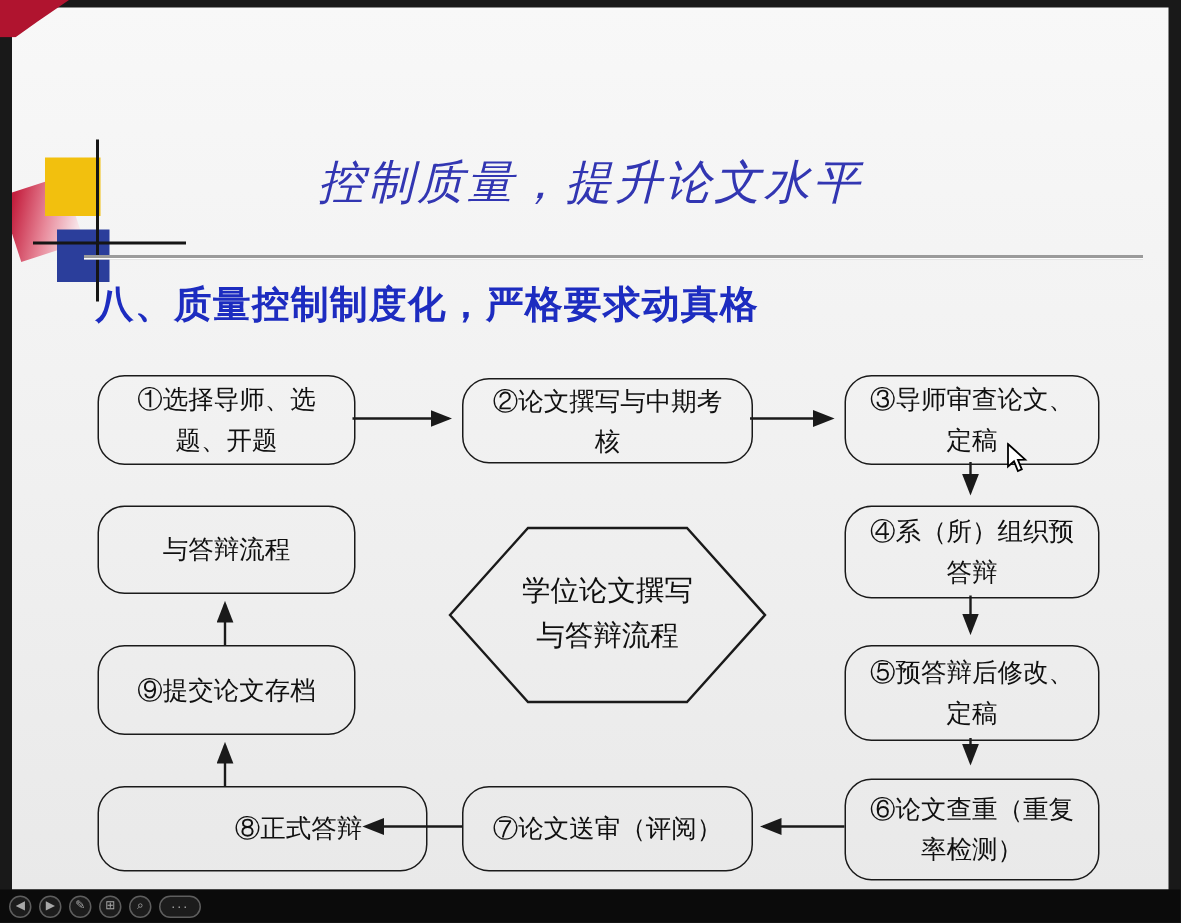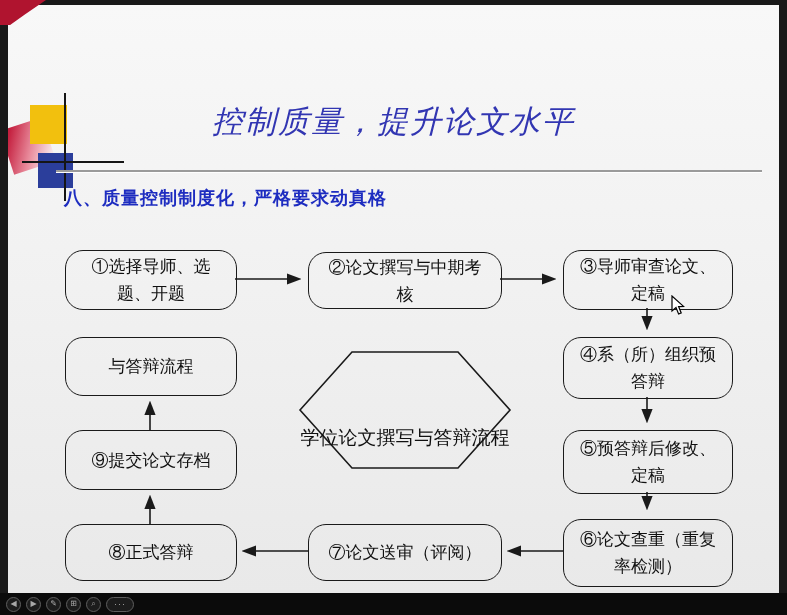--- a/index.html
+++ b/index.html
@@ -26,45 +26,45 @@
   .title{
     position:absolute;left:0;top:96px;width:100%;text-align:center;
     font-family:"Liberation Serif", serif;
     font-size:31px;font-weight:normal;font-style:italic;letter-spacing:2px;
     color:#3236b2;z-index:5;
   }
   .divider{position:absolute;left:48px;top:165px;width:706px;height:2px;
     background:#9b9b9b;border-bottom:1px solid #ffffff;z-index:5;}
   .subtitle{
     position:absolute;left:56px;top:181px;
-    font-size:18px;font-weight:bold;color:#1d2cc0;letter-spacing:1px;z-index:5;
+    font-size:25px;font-weight:bold;color:#1d2cc0;letter-spacing:1px;z-index:5;
   }
   
   .flow-svg{position:absolute;left:0;top:0;width:771px;height:588px;z-index:6;}
   .fbox{
     position:absolute;border:1.5px solid #1a1a1a;border-radius:18px;
     display:flex;flex-direction:column;justify-content:center;
     font-size:17px;line-height:27px;color:#101010;text-align:center;z-index:7;
     background:transparent;
   }
   .fbox span{display:block;}
   .b1{left:57px;top:245px;width:170px;height:58px;}
   .b2{left:300px;top:247px;width:192px;height:55px;}
   .b3{left:555px;top:245px;width:168px;height:58px;}
   .b4{left:555px;top:332px;width:168px;height:60px;}
   .b5{left:555px;top:425px;width:168px;height:62px;}
   .b6{left:555px;top:514px;width:168px;height:66px;}
   .b7{left:300px;top:519px;width:192px;height:55px;}
-  .b8{left:57px;top:519px;width:170px;height:55px;}
+  .b8{left:57px;top:519px;width:170px;height:55px;padding-left:48px;}
   .b9{left:57px;top:425px;width:170px;height:58px;}
   .b10{left:57px;top:332px;width:170px;height:57px;}
   .hexlabel{
     position:absolute;left:292px;top:347px;width:210px;height:116px;
-    display:flex;flex-direction:row;align-items:center;justify-content:center;
-    font-size:19px;line-height:30px;color:#101010;text-align:center;z-index:7;margin-top:28px;
+    display:flex;flex-direction:column;align-items:center;justify-content:center;
+    font-size:19px;line-height:30px;color:#101010;text-align:center;z-index:7;
   }
   
   .cursor{position:absolute;left:663px;top:290px;z-index:20;}
   
   .ribbon{
     position:absolute;left:0;top:0;width:46px;height:25px;background:#b0142f;
     clip-path:polygon(0 0,100% 0,54% 58%,22% 100%,0 100%);z-index:30;
   }
   
   .bottombar{

